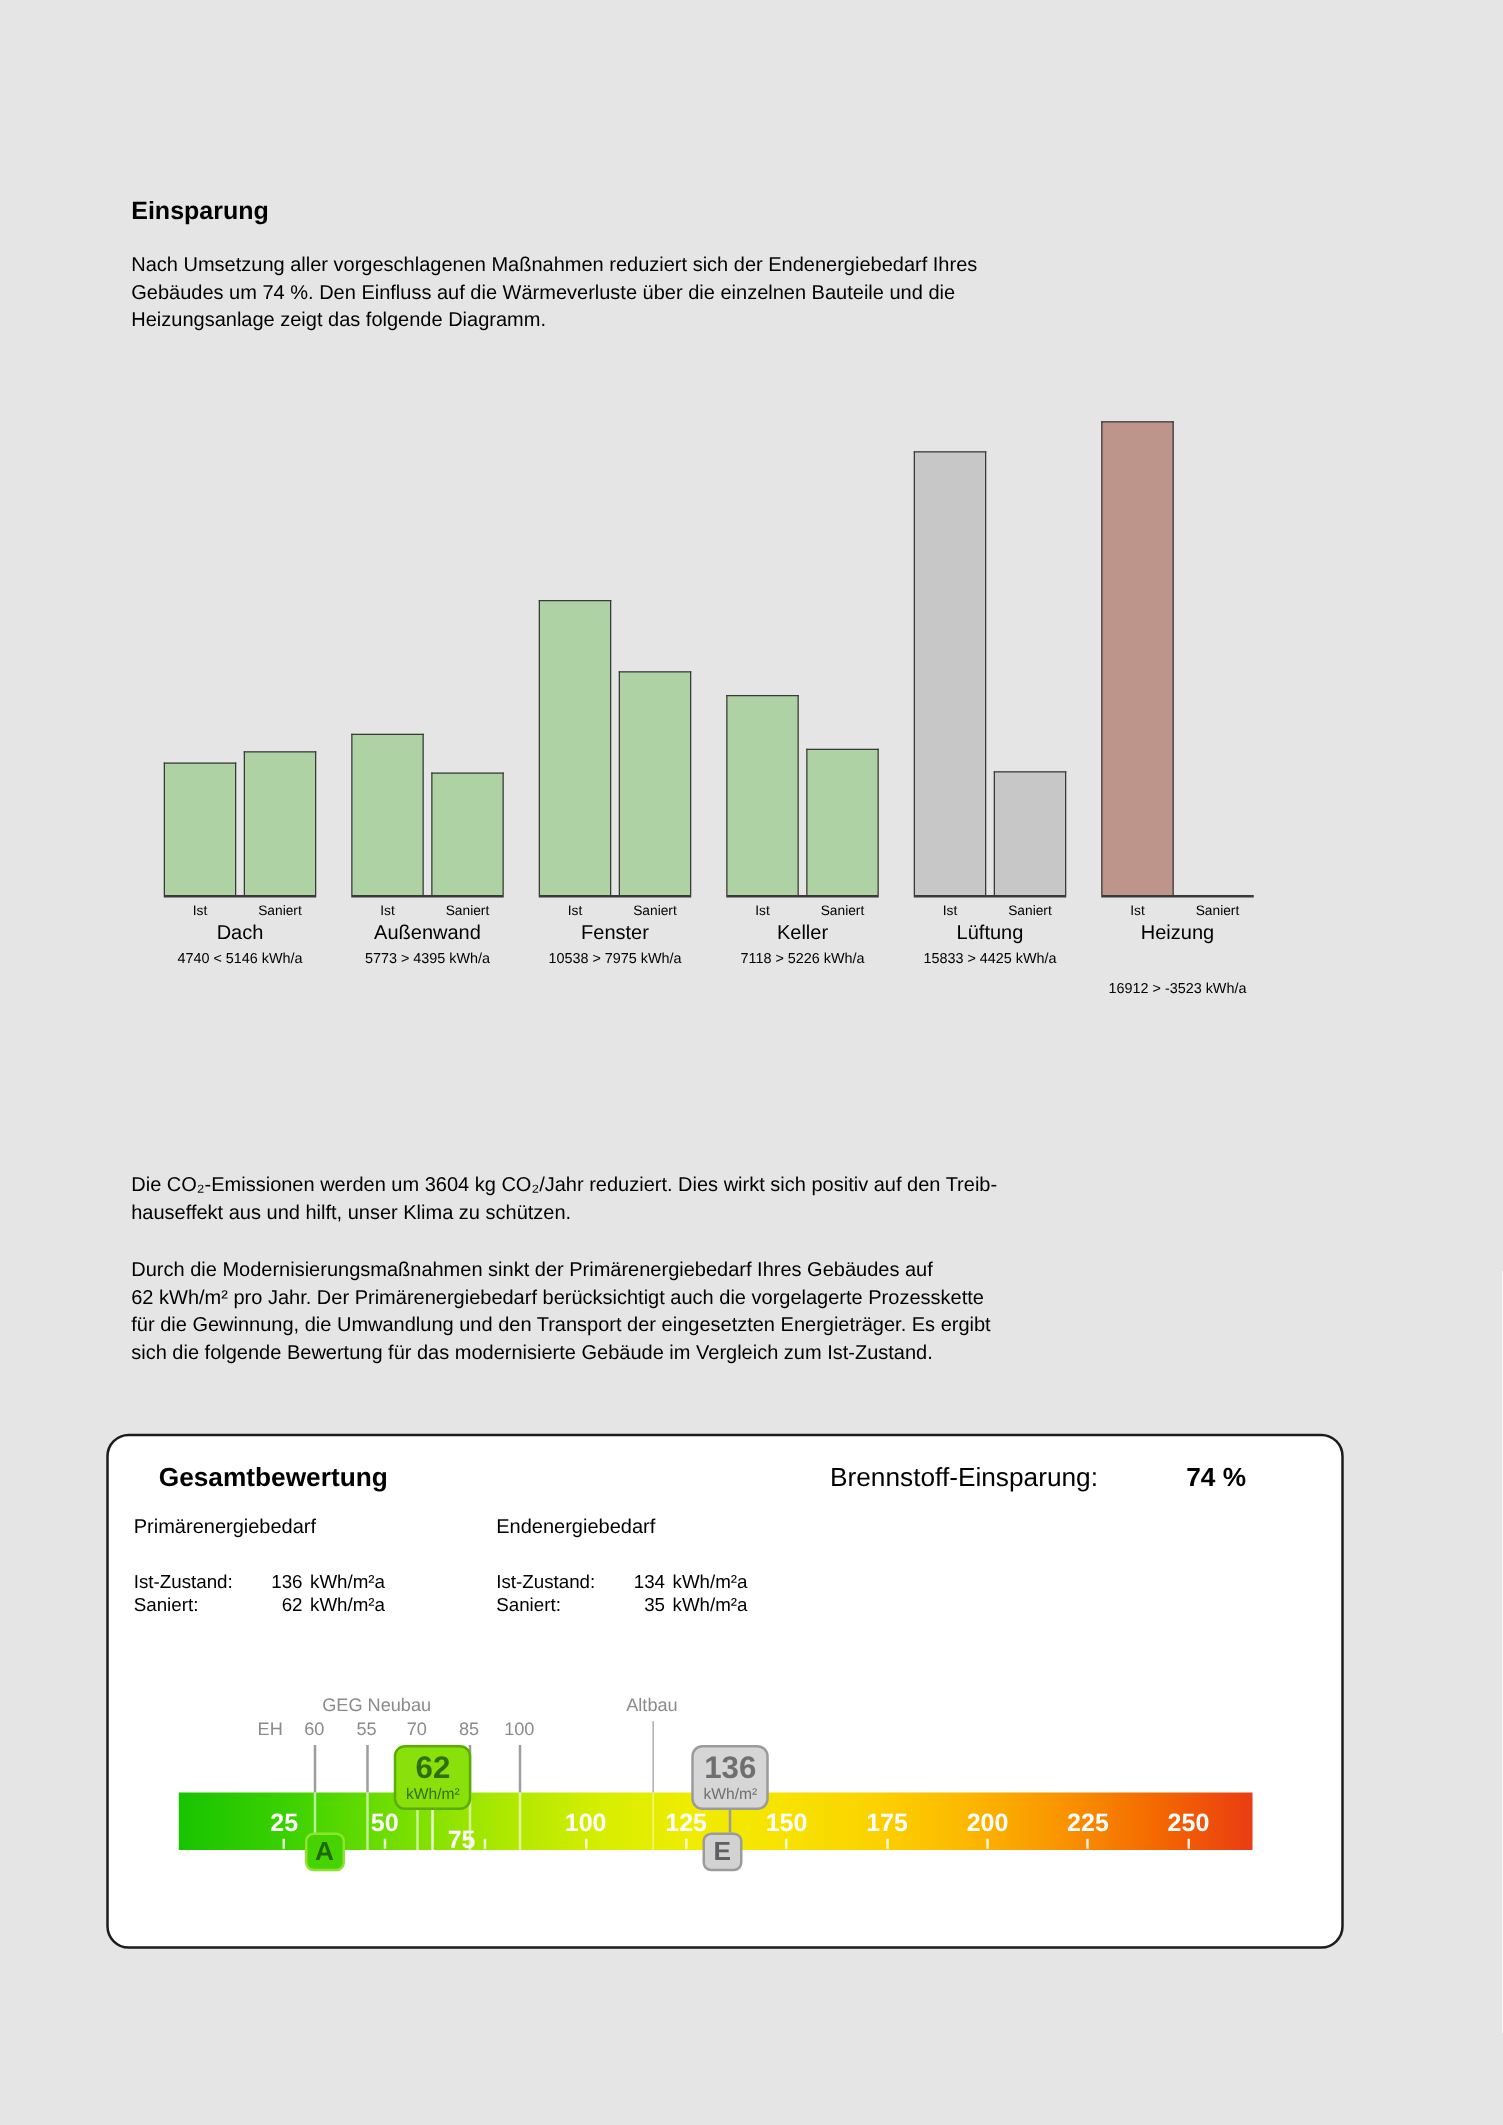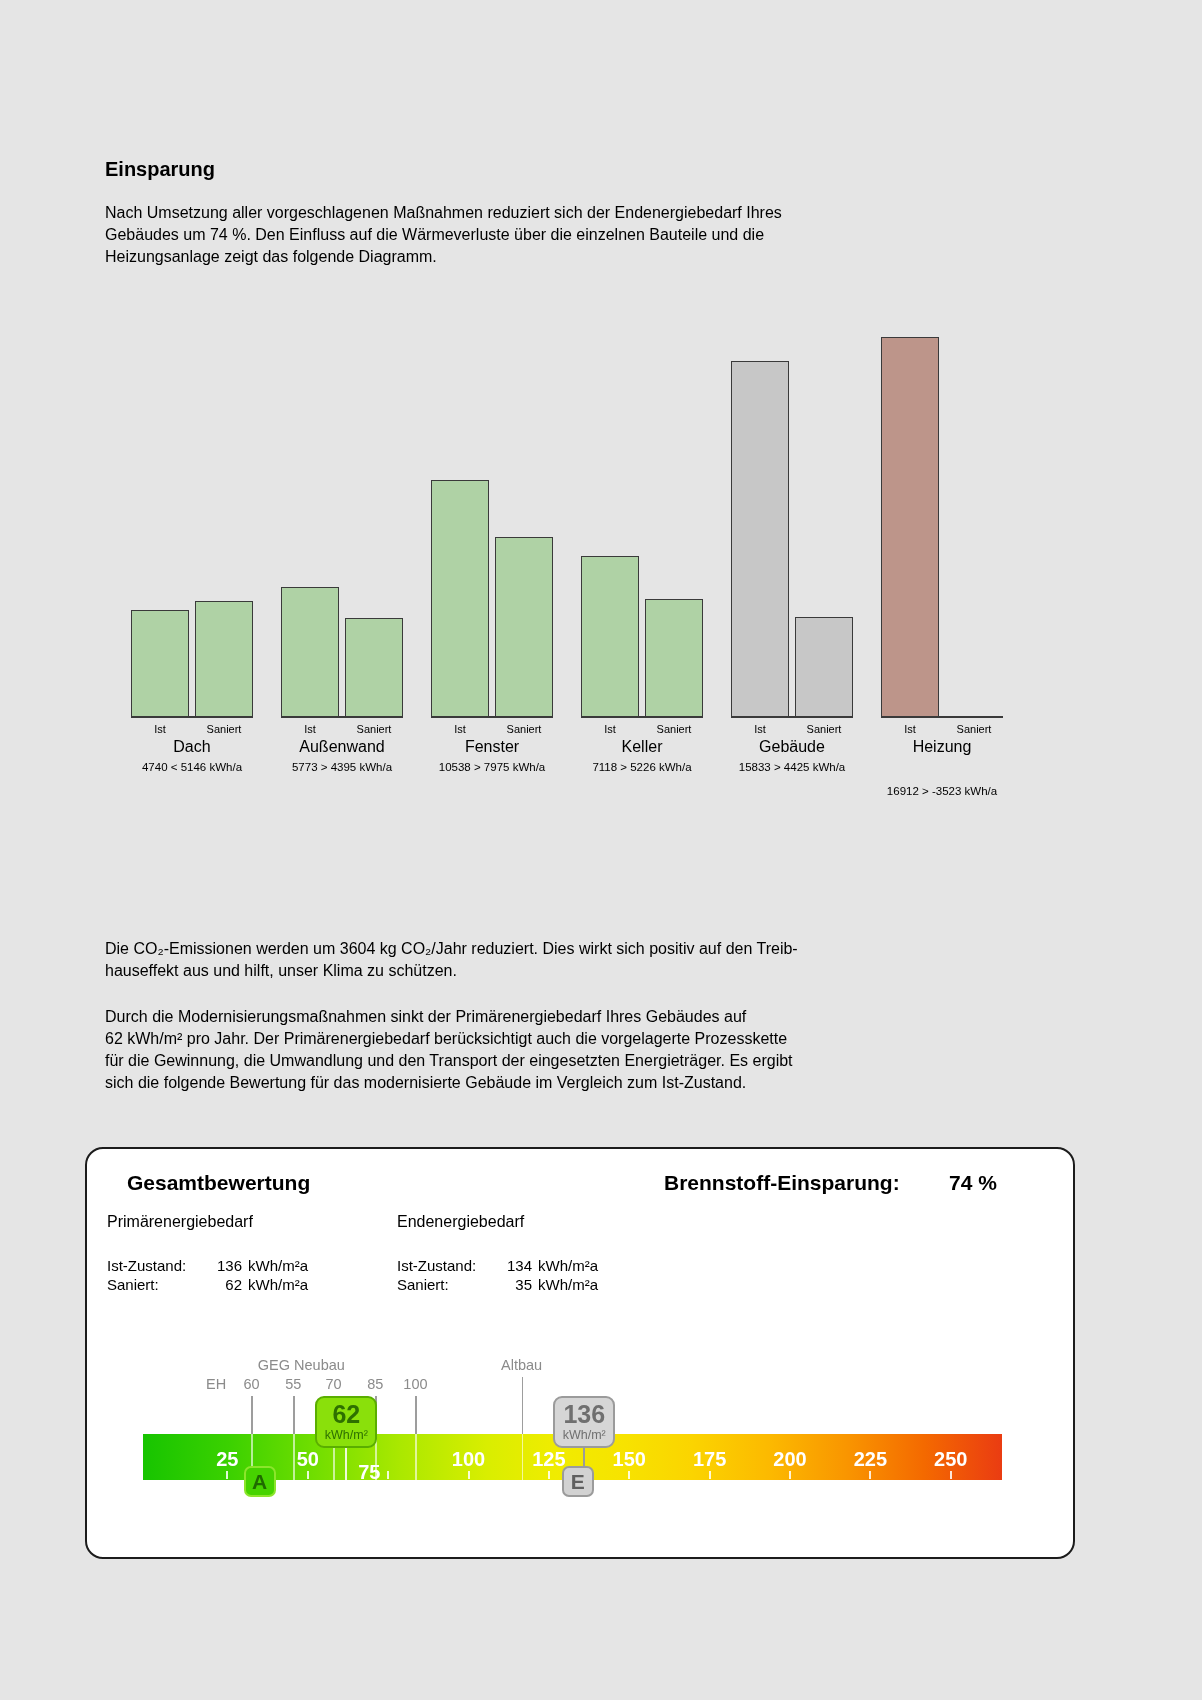--- a/index.html
+++ b/index.html
@@ -9,21 +9,21 @@
   .para{position:absolute;left:105px;width:880px;margin:0;font-size:16px;line-height:22px;
         white-space:pre-line;}
   #p1{top:202px;}
   #p2{top:843px;}
   #p3{top:938px;}
   #p4{top:1006px;}
   #chart{position:absolute;left:0;top:285px;width:1202px;height:505px;}
   #box{position:absolute;left:85px;top:1147px;width:990px;height:412px;background:#fff;
        border:2.5px solid #1c1c1c;border-radius:18px;box-sizing:border-box;}
   .box-title{position:absolute;left:20px;top:22px;font-size:21px;font-weight:bold;margin-left:20px;}
-  .fuel-label{position:absolute;left:577px;top:22px;font-size:21px;font-weight:bold;}
+  .fuel-label{position:absolute;left:577px;top:22px;font-size:21px;font-weight:normal;}
   .fuel-value{position:absolute;left:862px;top:22px;font-size:21px;font-weight:bold;}
   .col-head{position:absolute;top:64px;font-size:16px;}
   .val-row{position:absolute;display:flex;font-size:15px;line-height:19px;}
   .vlabel{width:97px;}
   .vnum{width:38px;text-align:right;}
   .vunit{margin-left:6px;}
 </style>
 </head>
 <body>
 
@@ -62,21 +62,21 @@
       <div style="position: absolute; left: 580px; top: 438px; width: 60px; text-align: center; font-size: 11px;">Ist</div>
       <div style="position: absolute; left: 645px; top: 314px; width: 58px; height: 117px; background: rgb(175, 210, 165); border-top: 1.5px solid rgb(58, 58, 58); border-right: 1.5px solid rgb(58, 58, 58); border-bottom: none; border-left: 1.5px solid rgb(58, 58, 58); border-image: initial; box-sizing: border-box;"></div>
       <div style="position: absolute; left: 644px; top: 438px; width: 60px; text-align: center; font-size: 11px;">Saniert</div>
       <div style="position: absolute; left: 568px; top: 453px; width: 148px; text-align: center; font-size: 16px;">Keller</div>
       <div style="position: absolute; left: 562px; top: 476px; width: 160px; text-align: center; font-size: 11.5px;">7118 &gt; 5226 kWh/a</div>
       <div style="position: absolute; left: 731px; top: 431px; width: 122px; height: 2px; background: rgb(58, 58, 58);"></div>
       <div style="position: absolute; left: 731px; top: 76px; width: 58px; height: 355px; background: rgb(199, 199, 199); border-top: 1.5px solid rgb(58, 58, 58); border-right: 1.5px solid rgb(58, 58, 58); border-bottom: none; border-left: 1.5px solid rgb(58, 58, 58); border-image: initial; box-sizing: border-box;"></div>
       <div style="position: absolute; left: 730px; top: 438px; width: 60px; text-align: center; font-size: 11px;">Ist</div>
       <div style="position: absolute; left: 795px; top: 332px; width: 58px; height: 99px; background: rgb(199, 199, 199); border-top: 1.5px solid rgb(58, 58, 58); border-right: 1.5px solid rgb(58, 58, 58); border-bottom: none; border-left: 1.5px solid rgb(58, 58, 58); border-image: initial; box-sizing: border-box;"></div>
       <div style="position: absolute; left: 794px; top: 438px; width: 60px; text-align: center; font-size: 11px;">Saniert</div>
-      <div style="position: absolute; left: 718px; top: 453px; width: 148px; text-align: center; font-size: 16px;">Gebäude</div>
+      <div style="position: absolute; left: 718px; top: 453px; width: 148px; text-align: center; font-size: 16px;">Lüftung</div>
       <div style="position: absolute; left: 712px; top: 476px; width: 160px; text-align: center; font-size: 11.5px;">15833 &gt; 4425 kWh/a</div>
       <div style="position: absolute; left: 881px; top: 431px; width: 122px; height: 2px; background: rgb(58, 58, 58);"></div>
       <div style="position: absolute; left: 881px; top: 52px; width: 58px; height: 379px; background: rgb(189, 149, 138); border-top: 1.5px solid rgb(58, 58, 58); border-right: 1.5px solid rgb(58, 58, 58); border-bottom: none; border-left: 1.5px solid rgb(58, 58, 58); border-image: initial; box-sizing: border-box;"></div>
       <div style="position: absolute; left: 880px; top: 438px; width: 60px; text-align: center; font-size: 11px;">Ist</div>
       <div style="position: absolute; left: 944px; top: 438px; width: 60px; text-align: center; font-size: 11px;">Saniert</div>
       <div style="position: absolute; left: 868px; top: 453px; width: 148px; text-align: center; font-size: 16px;">Heizung</div>
       <div style="position: absolute; left: 862px; top: 500px; width: 160px; text-align: center; font-size: 11.5px;">16912 &gt; -3523 kWh/a</div>
     </div>
 
   <p class="para" id="p3">Die CO₂-Emissionen werden um 3604 kg CO₂/Jahr reduziert. Dies wirkt sich positiv auf den Treib-

